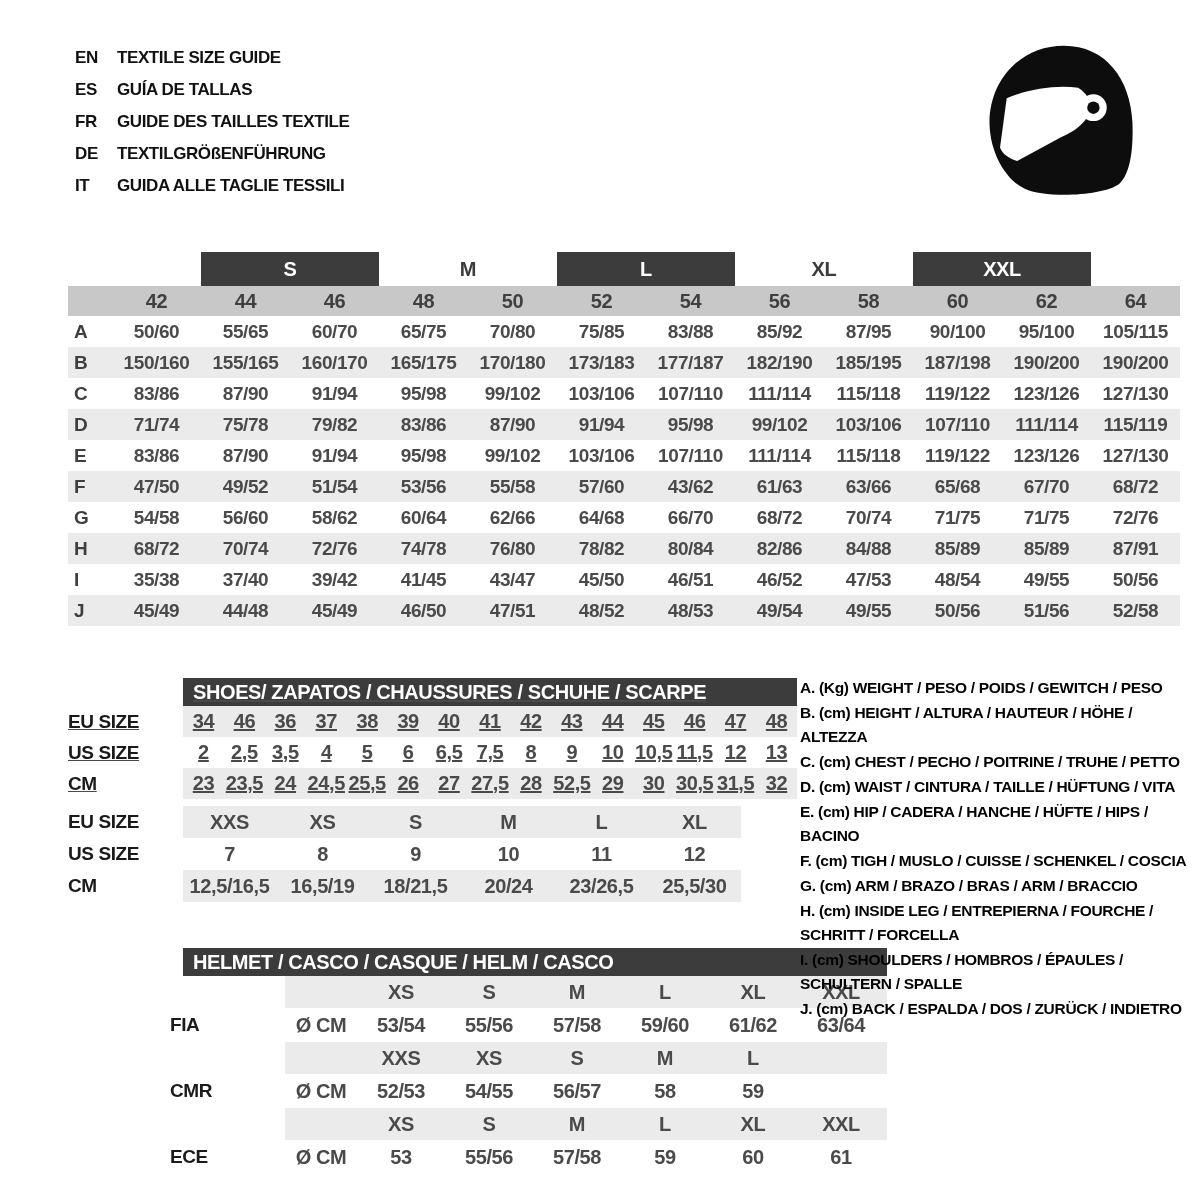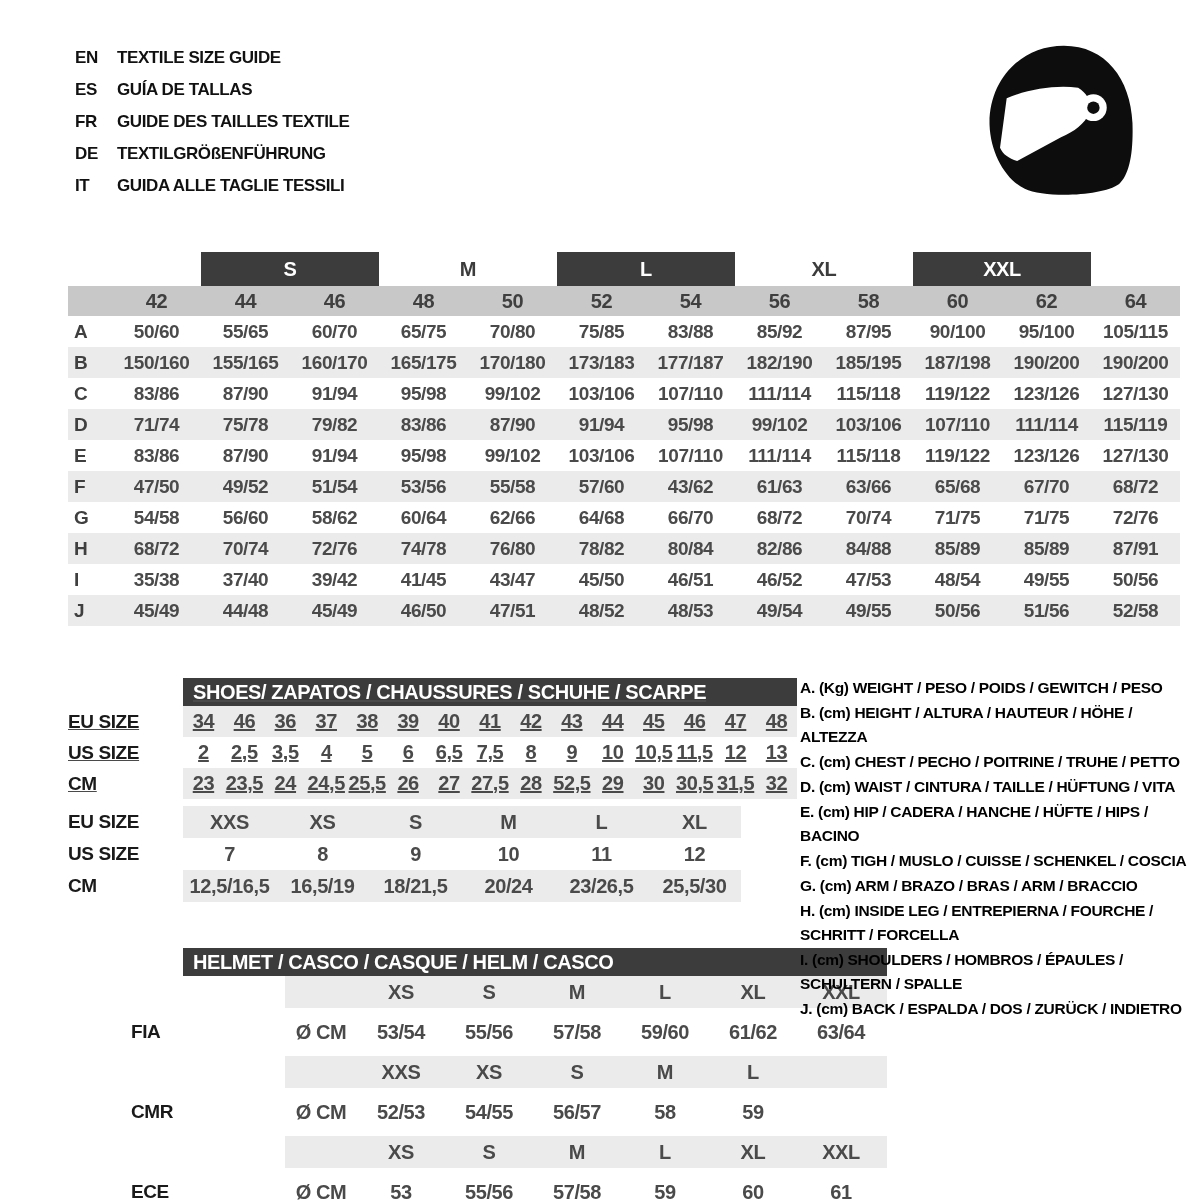--- a/index.html
+++ b/index.html
@@ -42,21 +42,21 @@
   .srow .slabel{width:115px; display:flex; align-items:center; color:#1a1a1a; font-size:19px;}
   .svals{display:grid; align-items:center; font-size:20px;}
   .svals .cell{text-align:center;}
   .svals.shaded{background:var(--stripe);}
   .shoes-grid{width:614px; grid-template-columns:repeat(15,1fr);}
   .shoes .srow{height:31px;}
   .gloves-grid{width:558px; grid-template-columns:repeat(6,1fr);}
   .gloves .srow{height:32px;}
   .hel-grid{width:602px; grid-template-columns:72px repeat(6,88px);}
   .helmet .hsizes{height:32px;}
-  .helmet .hvals{height:48px;gap:39px;}
+  .helmet .hvals{height:34px;}
   
   .legend{position:absolute; left:800px; top:676px; width:396px; color:#000000;}
   .legend-item{font-size:15.5px; line-height:24px; margin-bottom:1px; letter-spacing:-0.3px;}
 </style>
 </head>
 <body>
 
 <div class="page">
 
   <div class="langs" id="langs">

